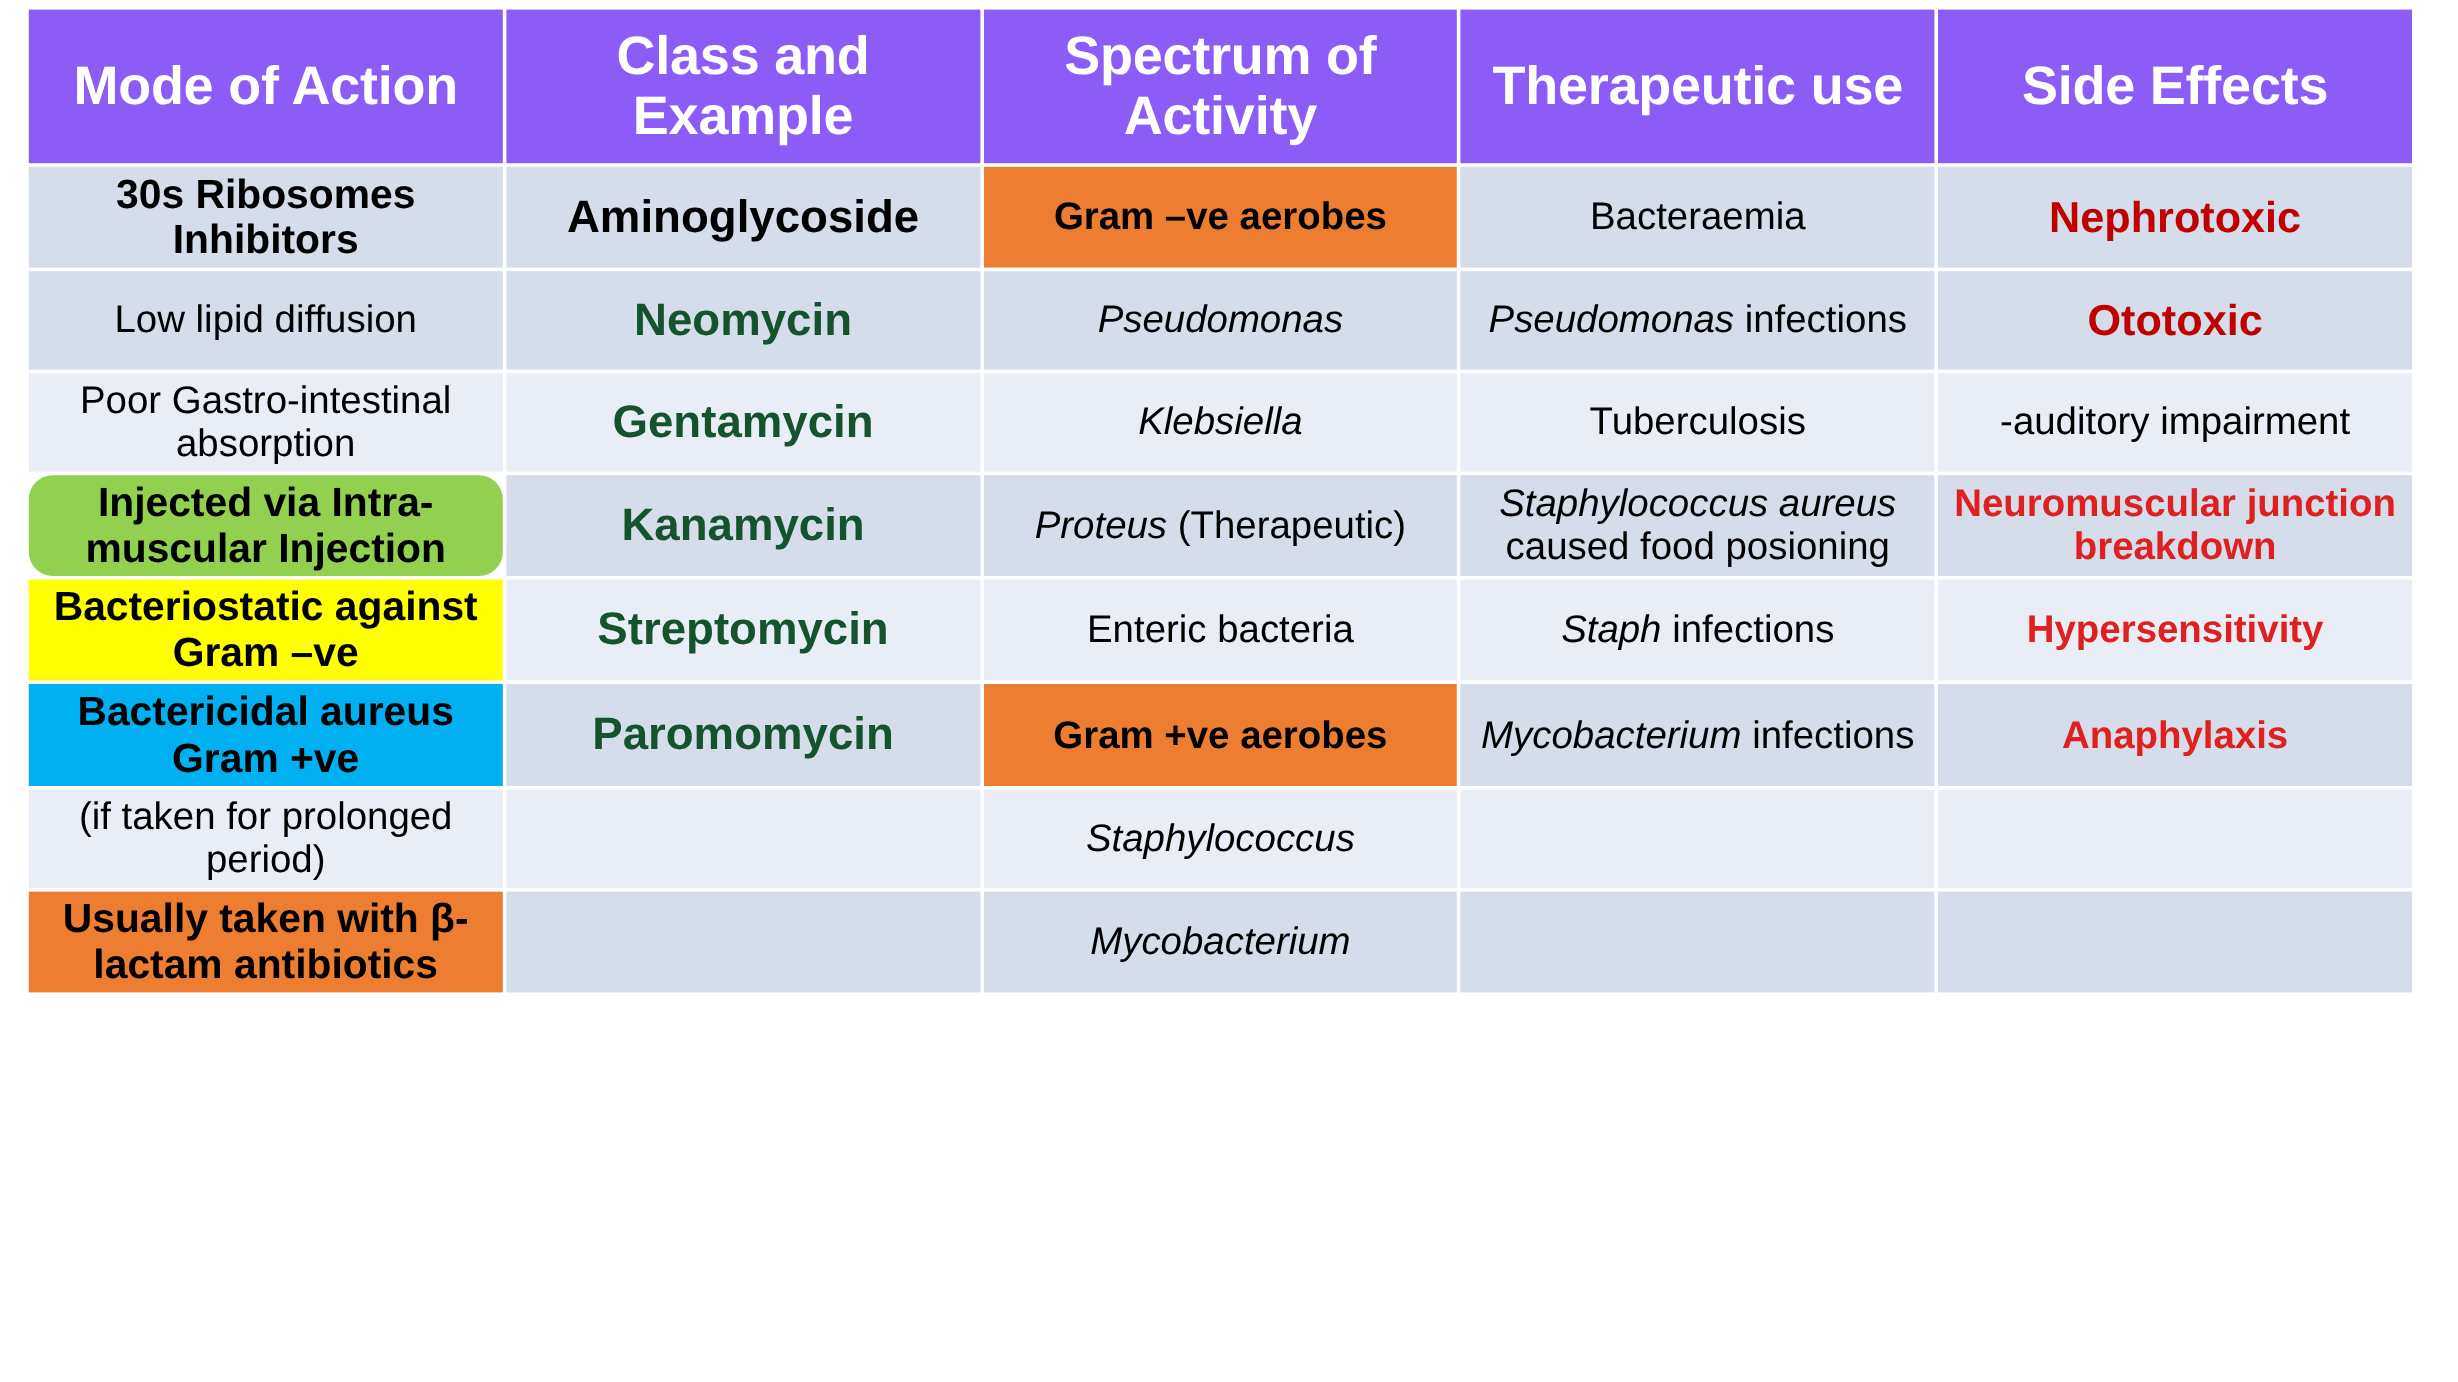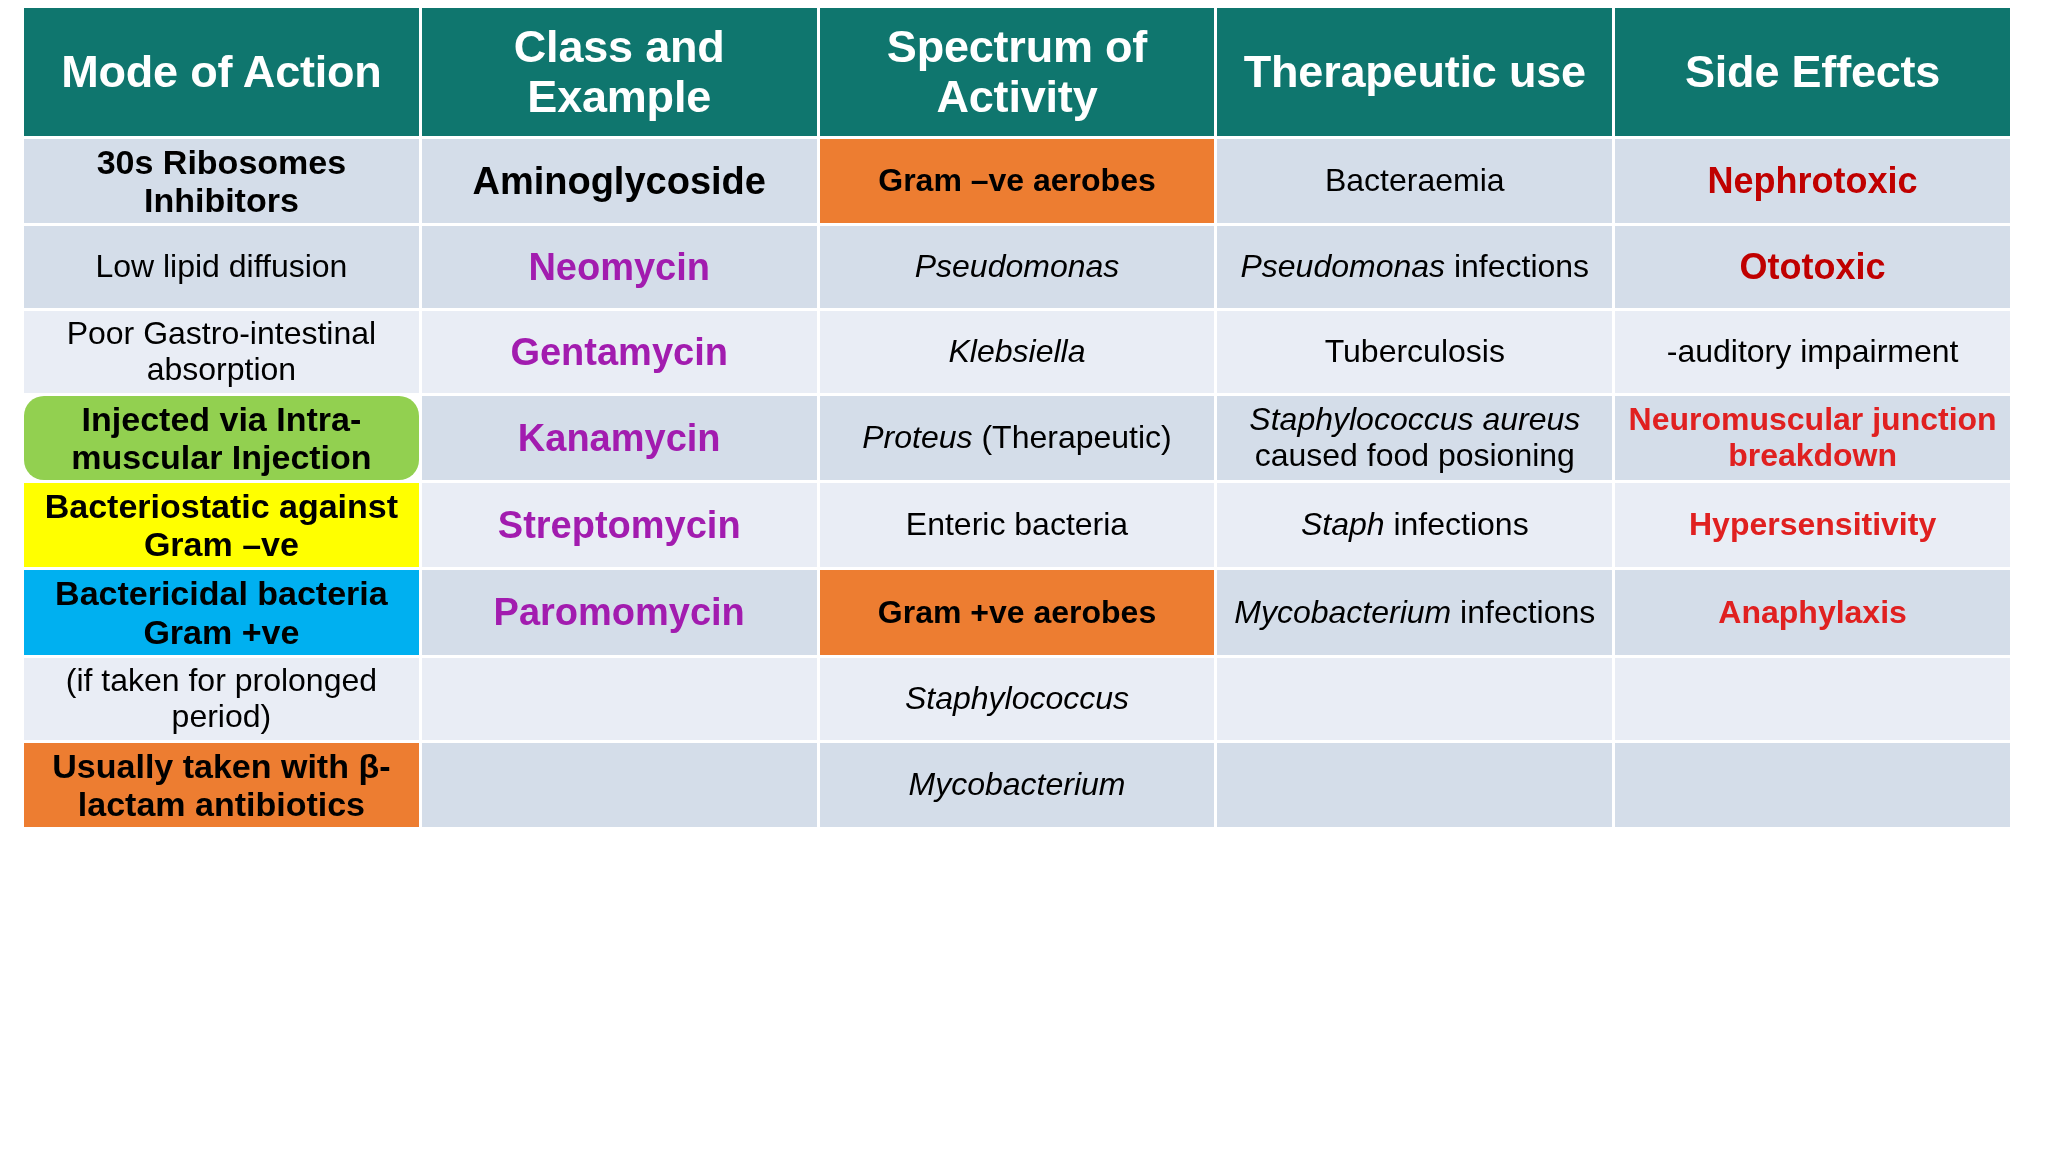--- a/index.html
+++ b/index.html
@@ -30,42 +30,42 @@
   col.c4 { width: 394px; }
 
   th, td {
     text-align: center;
     vertical-align: middle;
     padding: 4px 8px;
     line-height: 1.12;
     color: #000000;
   }
   thead th {
-    background: #0f766e;
+    background: #8b5cf6;
     color: #ffffff;
     font-weight: bold;
     font-size: 45px;
     height: 128px;
     letter-spacing: -0.2px;
   }
   tbody tr.band-dark td { background: #d4dde9; }
   tbody tr.band-light td { background: #e9edf5; }
 
   tbody td { height: 82px; font-size: 32px; }
 
   
   td.fill-orange { background: #ed7d31 !important; }
   td.fill-green  { background: #92d050 !important; border-radius: 20px; }
   td.fill-yellow { background: #ffff00 !important; }
   td.fill-cyan   { background: #00b0f0 !important; }
 
   
   .b  { font-weight: bold; margin-left: 40px; }
   .it { font-style: italic; }
-  .purple { color: #a21caf; font-weight: bold; font-size: 38px; }
+  .purple { color: #14532d; font-weight: bold; font-size: 38px; }
   .darkred { color: #c00000; font-weight: bold; font-size: 36px; }
   .red { color: #e02020; font-weight: bold; }
   .lead { font-weight: bold; font-size: 34px; }
   .big { font-size: 38px; font-weight: bold; }
   .leftal { text-align: left; }
 </style>
 </head>
 <body>
 
 <div id="table-wrap">
@@ -123,21 +123,21 @@
 
       <tr class="band-light">
         <td class="fill-yellow lead">Bacteriostatic against Gram –ve</td>
         <td class="purple">Streptomycin</td>
         <td>Enteric bacteria</td>
         <td><span class="it">Staph</span> <span>infections</span></td>
         <td class="red">Hypersensitivity</td>
       </tr>
 
       <tr class="band-dark">
-        <td class="fill-cyan lead">Bactericidal bacteria Gram +ve</td>
+        <td class="fill-cyan lead">Bactericidal aureus Gram +ve</td>
         <td class="purple">Paromomycin</td>
         <td class="fill-orange b">Gram +ve aerobes</td>
         <td><span class="it">Mycobacterium</span> <span>infections</span></td>
         <td class="red">Anaphylaxis</td>
       </tr>
 
       <tr class="band-light">
         <td>(if taken for prolonged period)</td>
         <td></td>
         <td class="it">Staphylococcus</td>

